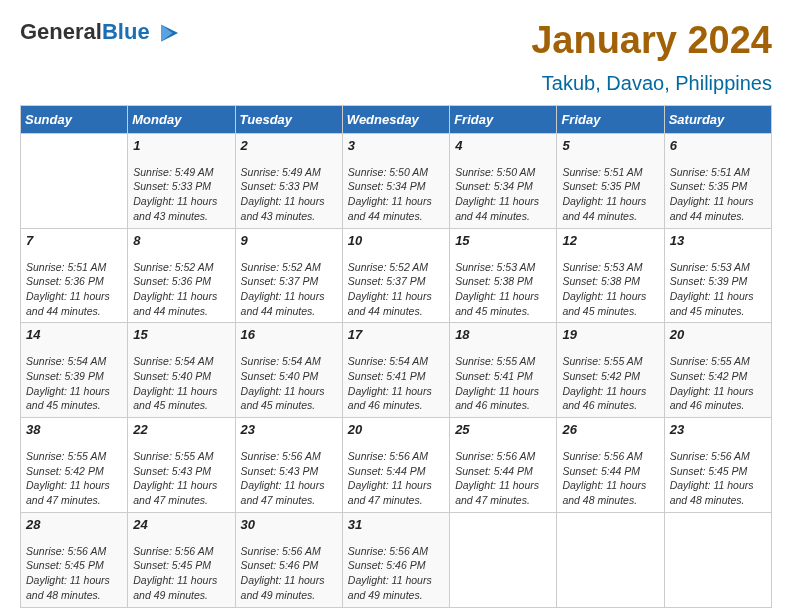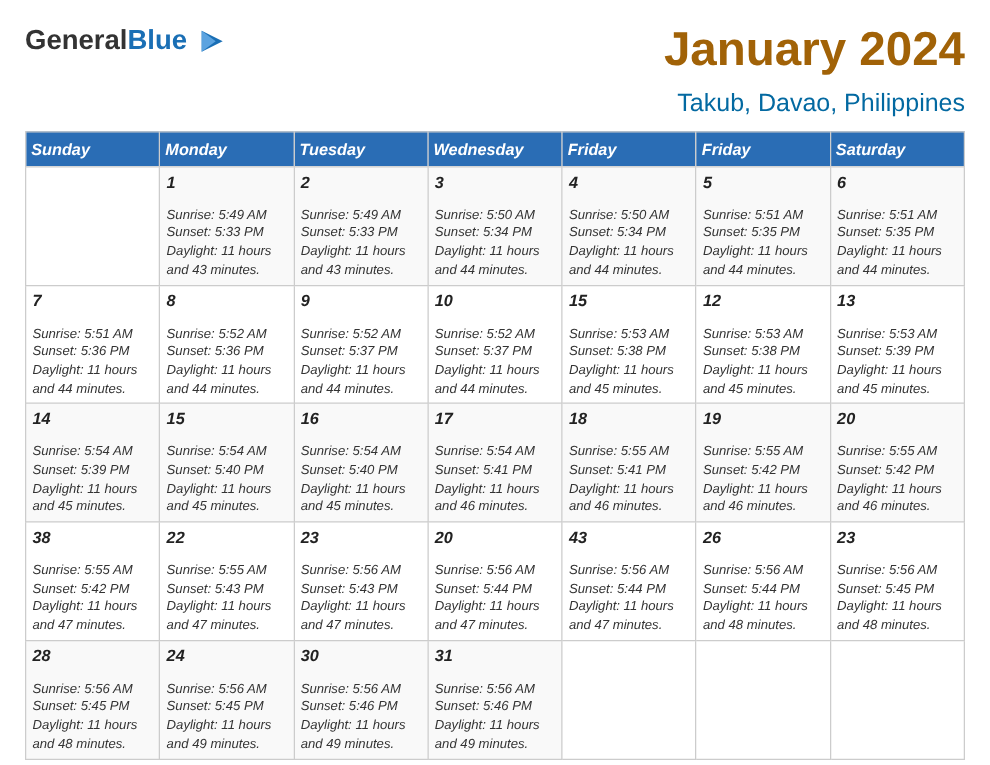--- a/index.html
+++ b/index.html
@@ -293,21 +293,21 @@
 and 47 minutes.</div>
         </td>
         <td>
           <div class="day-num">20</div>
           <div class="day-info" style="white-space: pre-line;">Sunrise: 5:56 AM
 Sunset: 5:44 PM
 Daylight: 11 hours
 and 47 minutes.</div>
         </td>
         <td>
-          <div class="day-num">43</div>
+          <div class="day-num">25</div>
           <div class="day-info" style="white-space: pre-line;">Sunrise: 5:56 AM
 Sunset: 5:44 PM
 Daylight: 11 hours
 and 47 minutes.</div>
         </td>
         <td>
           <div class="day-num">26</div>
           <div class="day-info" style="white-space: pre-line;">Sunrise: 5:56 AM
 Sunset: 5:44 PM
 Daylight: 11 hours

